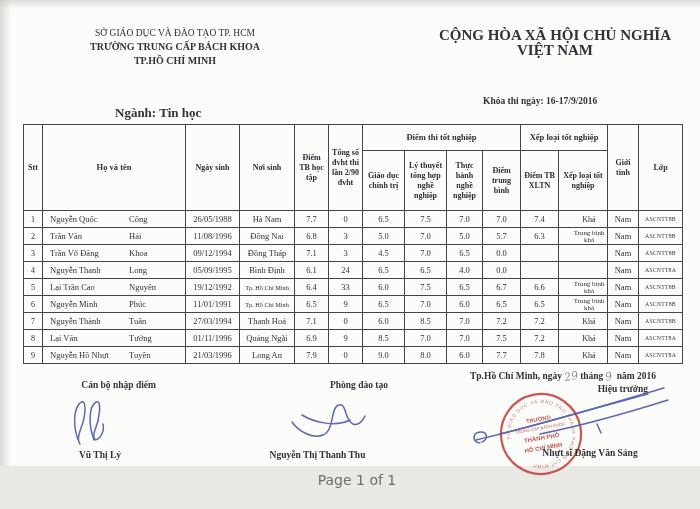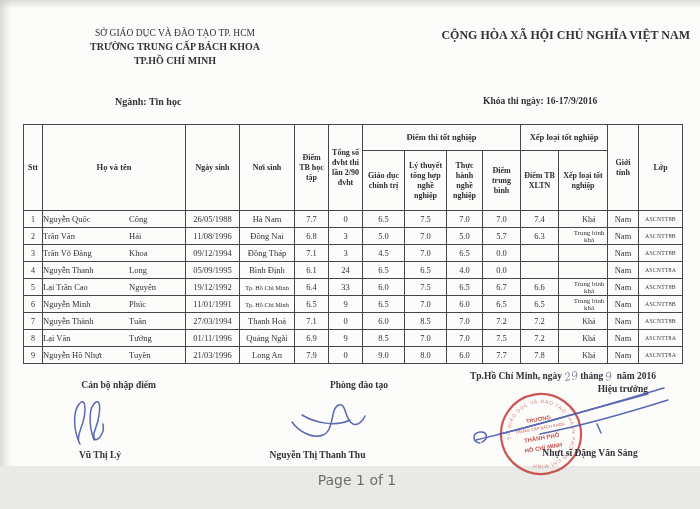--- a/index.html
+++ b/index.html
@@ -15,39 +15,39 @@
       linear-gradient(90deg, rgba(190,190,186,.55), rgba(255,255,255,0) 11px),
       linear-gradient(180deg, rgba(200,200,196,.6), rgba(255,255,255,0) 9px);
   }
   .abs { position:absolute; }
 
   
   .hdr-left  { left:52px;  top:26px; width:246px; text-align:center; line-height:14px; }
   .hdr-left .l1 { font-size:9.5px; }
   .hdr-left .l2, .hdr-left .l3 { font-size:10px; font-weight:bold; }
   .hdr-right { left:420px; top:28px; width:270px; text-align:center; line-height:15px; }
-  .hdr-right div { font-size:12px; font-weight:bold;text-align:right; }
+  .hdr-right div { font-size:15px; font-weight:bold; }
   .doc-title { left:0; top:73px; width:700px; text-align:center;
                font-size:13.5px; font-weight:bold; letter-spacing:.6px; }
-  .major     { left:115px; top:96px; font-size:10px; font-weight:bold;font-family:Liberation Serif, serif; }
+  .major     { left:115px; top:105px; font-size:13px; font-weight:bold;font-family:Liberation Serif, serif; }
   .exam-date { left:483px; top:96px; font-size:9.5px; font-weight:bold; }
 
   
   table { position:absolute; left:23px; top:124px; width:659px;
           border-collapse:collapse; table-layout:fixed; }
   th, td { border:1px solid #46464a; overflow:hidden; }
   table { border:1.5px solid #3d3d41; }
   thead th { font-size:8px; font-weight:bold; line-height:1.25; padding:1px 2px;
              text-align:center; vertical-align:middle; color:#2e2e33; }
   thead .grp { height:26px; font-size:8.5px; }
   thead tr.sub th { height:60px; }
   th.h-name { font-size:8.5px; }
   tbody td { height:17px; font-size:8.5px; text-align:center; vertical-align:middle; }
   td.c-stt { font-size:8px; }
-  td.c-name { text-align:left; position:relative; padding-left:0; }
+  td.c-name { text-align:left; position:relative; padding-left:7px; }
   td.c-name .giv { position:absolute; left:86px; top:50%; transform:translateY(-50%); }
   td.c-ns.tiny { font-size:6.3px; }
   td.c-xl { font-size:8px;padding-left:12px; }
   td.c-xl.tiny { font-size:6.9px; }
   td.c-lop { font-size:5.8px; letter-spacing:.2px; color:#3c3c41; }
 
   
   .sig-title { font-size:9.5px; font-weight:bold; text-align:right; }
   .clerk-title { left:40px;  top:380px; width:116px; }
   .dept-title  { left:272px; top:380px; width:116px; }

